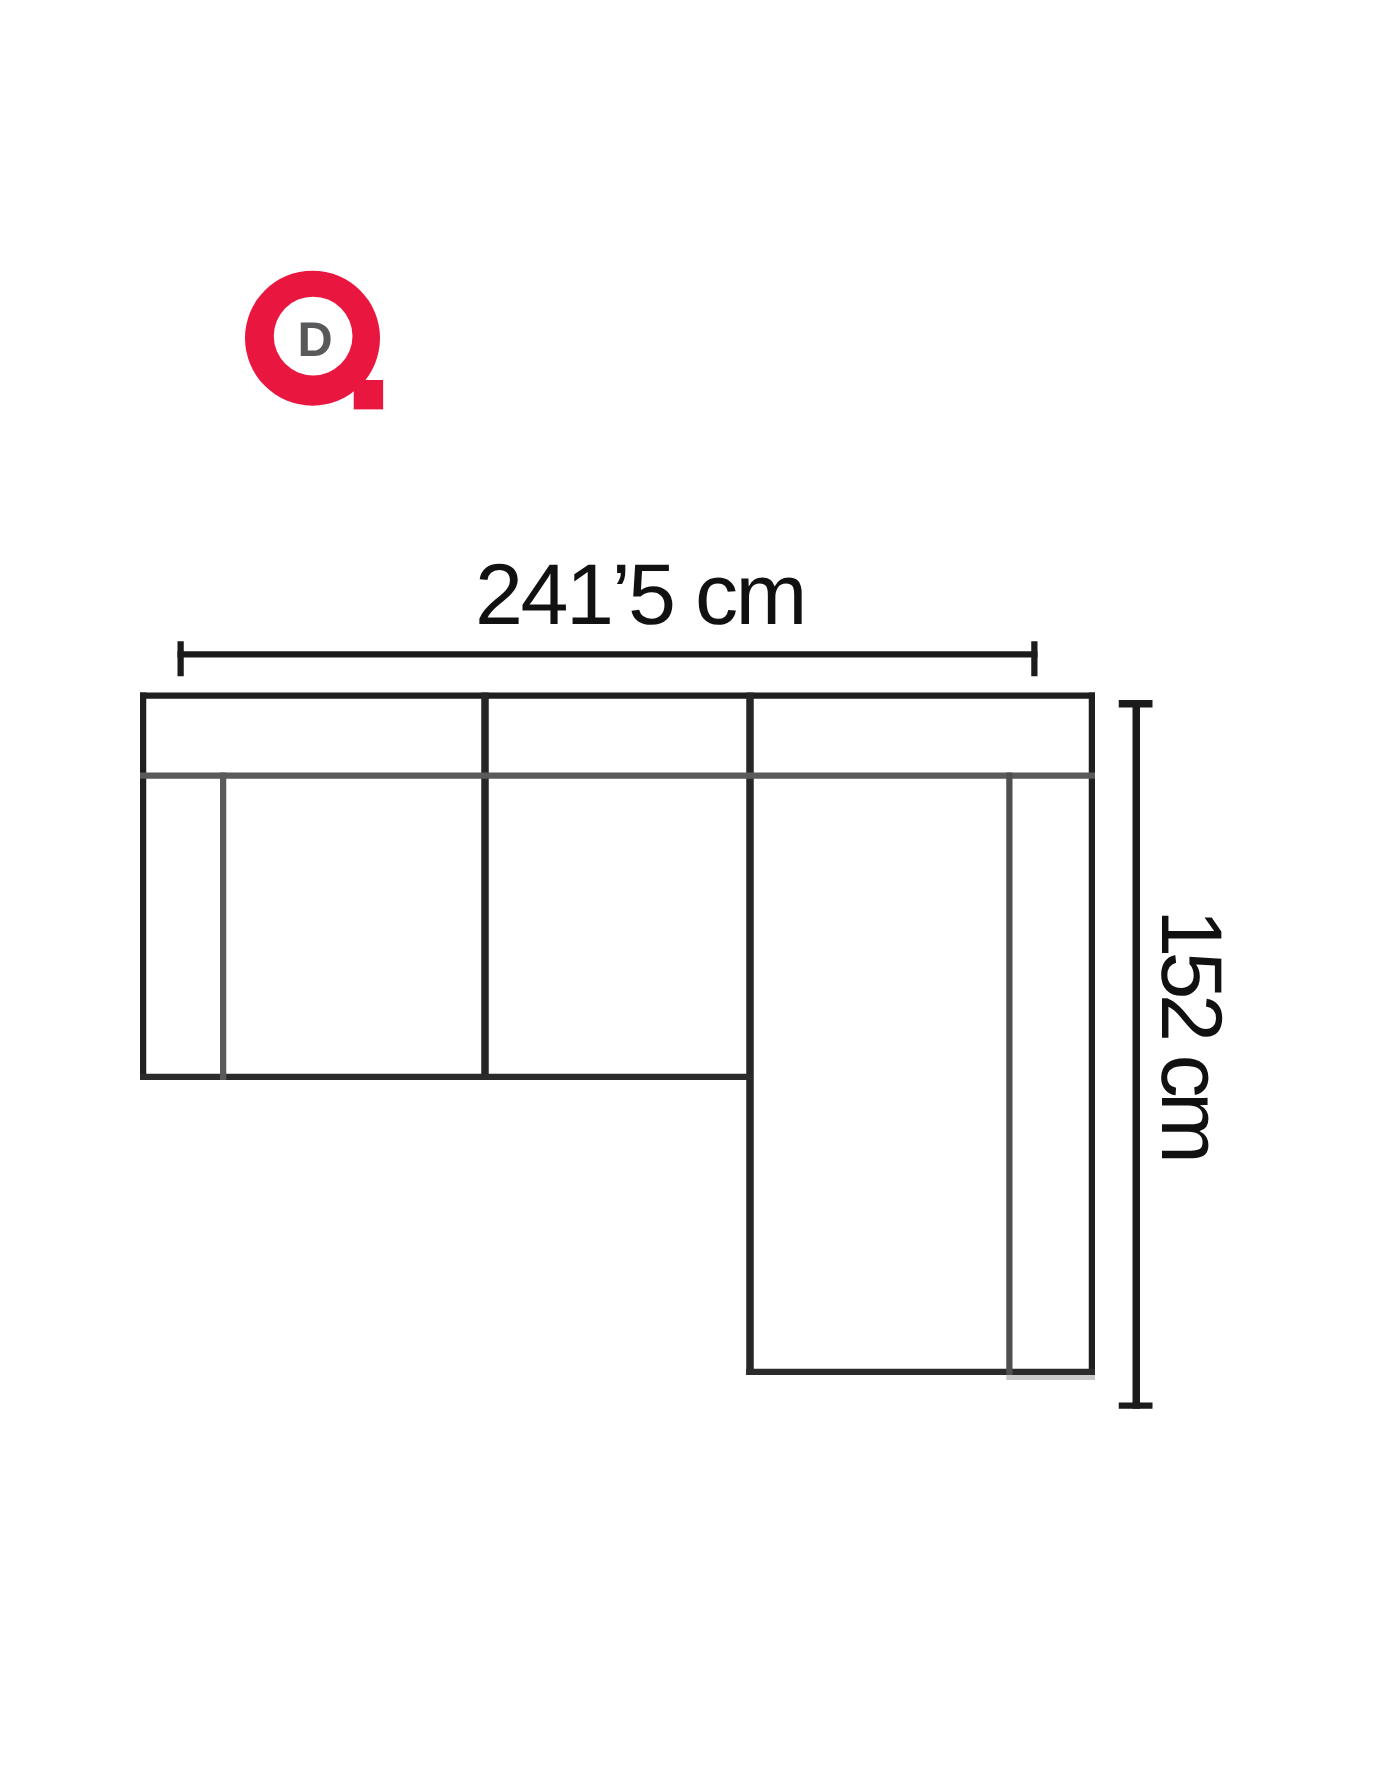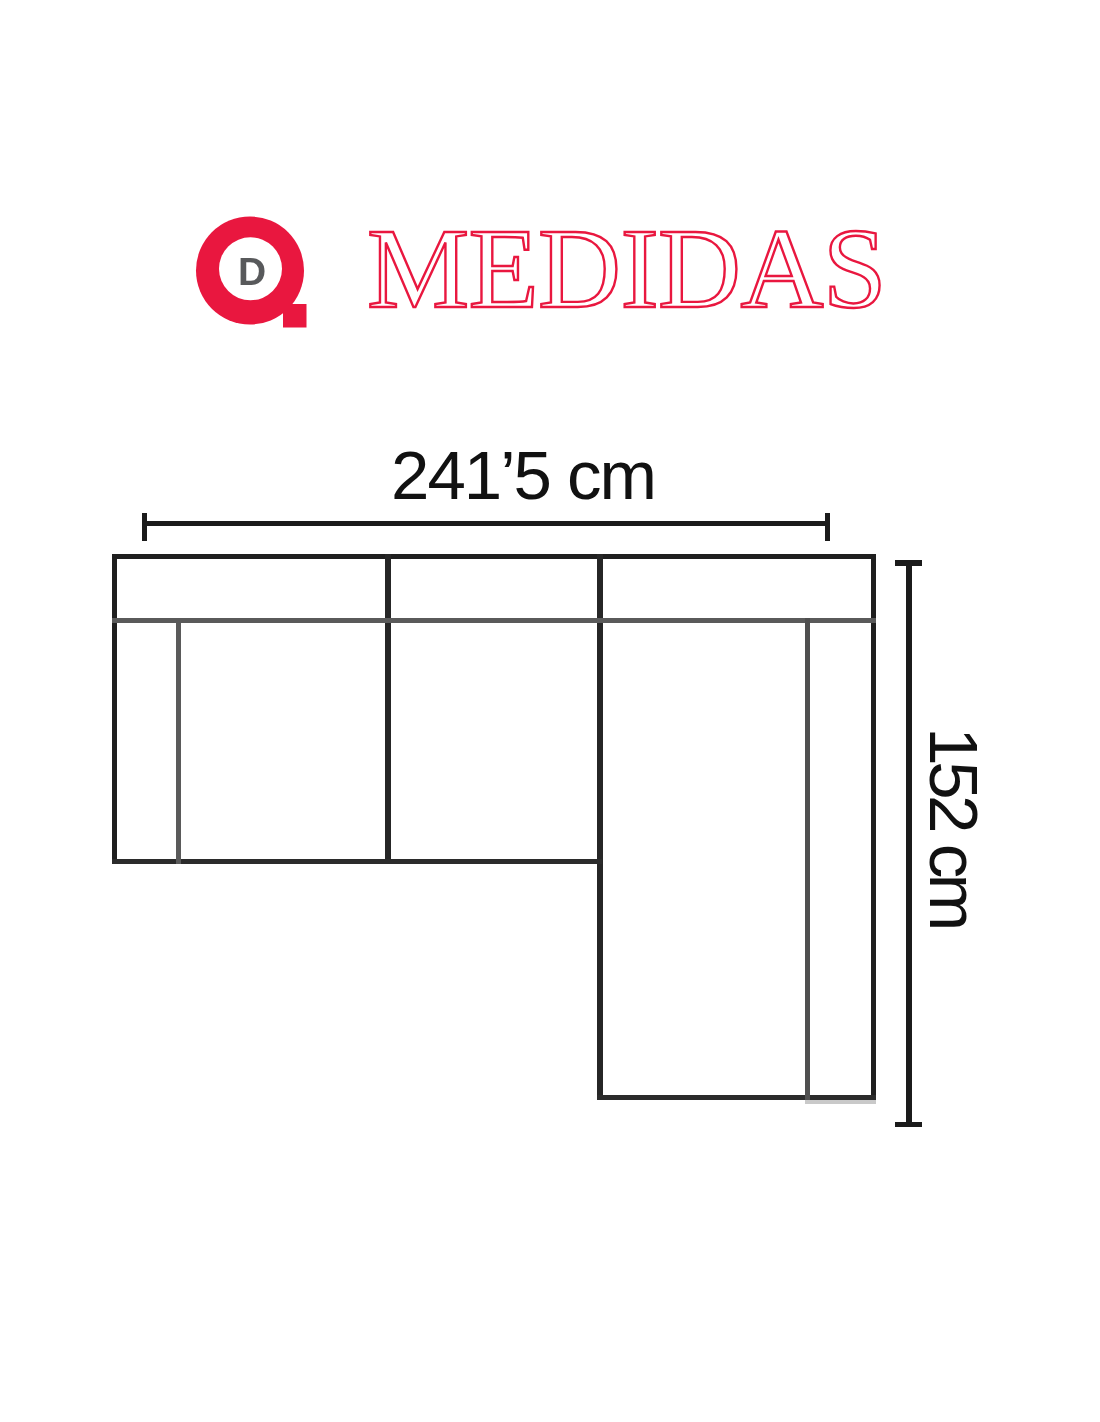--- a/index.html
+++ b/index.html
@@ -11,24 +11,22 @@
 <body>
 <div id="page">
 
   <svg style="position:absolute;left:186px;top:205px;" width="132" height="132" viewBox="0 0 132 132">
     <circle cx="64" cy="65.5" r="54" fill="#e9173f"></circle>
     <rect x="97" y="99" width="23.5" height="23.5" fill="#e9173f"></rect>
     <circle cx="64.5" cy="63.8" r="31.5" fill="#ffffff"></circle>
     <text x="66" y="80" text-anchor="middle" font-family="Liberation Sans, sans-serif" font-weight="bold" font-size="39" fill="#58595b">D</text>
   </svg>
 
-  <div style="position:absolute;left:367px;top:211px;width:520px;font-family:'Liberation Serif',serif;
-       font-size:115px;line-height:1;color:#ffffff;-webkit-text-stroke:2.4px #e9173f;letter-spacing:-0.7px;white-space:nowrap;">MEDIDAS</div>
 
-  <div style="position:absolute;left:380px;top:436px;width:275px;text-align:right;font-size:69px;letter-spacing:-2px;color:#111;white-space:nowrap;">241’5 cm</div>
+  <div style="position:absolute;left:380px;top:436px;width:275px;text-align:left;font-size:69px;letter-spacing:-2px;color:#111;white-space:nowrap;">241’5 cm</div>
 
   <div class="ln" style="left:142px;top:521px;width:688px;height:5px;background:#1b1b1b;"></div>
 
   <div class="ln" style="left:142px;top:513px;width:5px;height:28px;background:#1b1b1b;"></div>
 
   <div class="ln" style="left:825px;top:513px;width:5px;height:28px;background:#1b1b1b;"></div>
 
   <div class="ln" style="left:112px;top:554px;width:764px;height:5px;background:#1f1f1f;"></div>
 
   <div class="ln" style="left:112px;top:554px;width:5px;height:310px;background:#1f1f1f;"></div>

